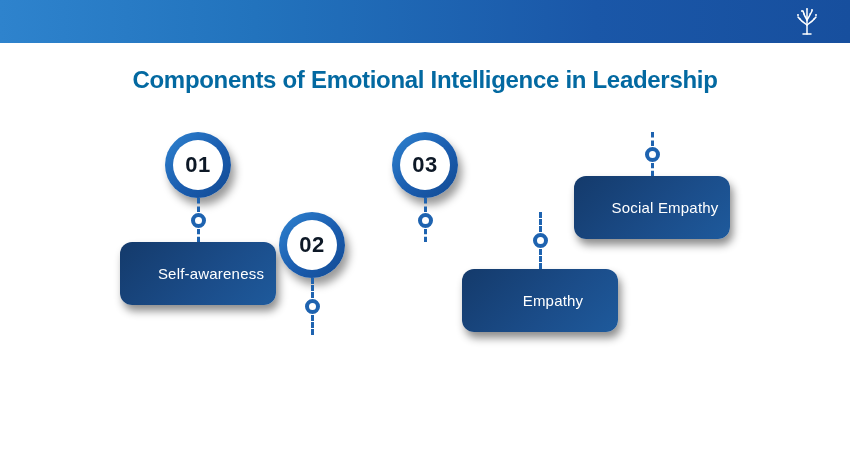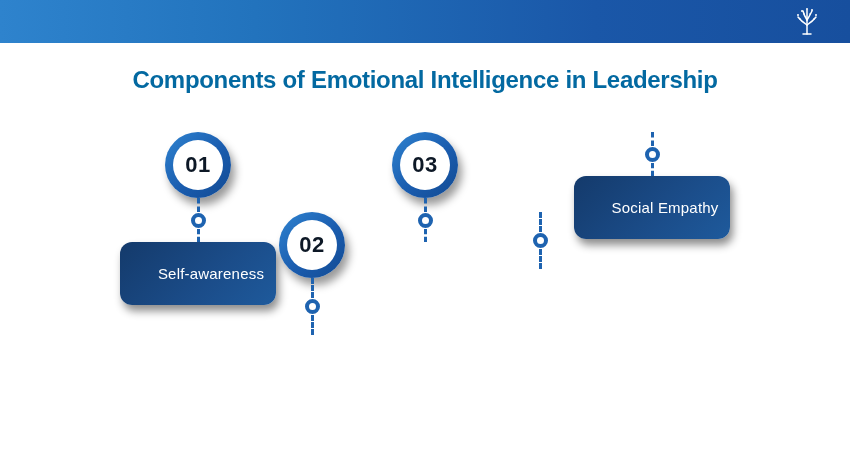--- a/index.html
+++ b/index.html
@@ -143,20 +143,23 @@
     <div class="dash"></div>
   </div>
 </div>
 
 <div class="item bottom c4">
   <div class="connector">
     <div class="dash"></div>
     <div class="node"></div>
     <div class="dash"></div>
   </div>
+  <div class="label-box">
+    <span>Empathy</span>
+  </div>
 </div>
 
 <div class="item top c5">
   <div class="connector">
     <div class="dash"></div>
     <div class="node"></div>
     <div class="dash"></div>
   </div>
   <div class="label-box">
     <span>Social Empathy</span>

